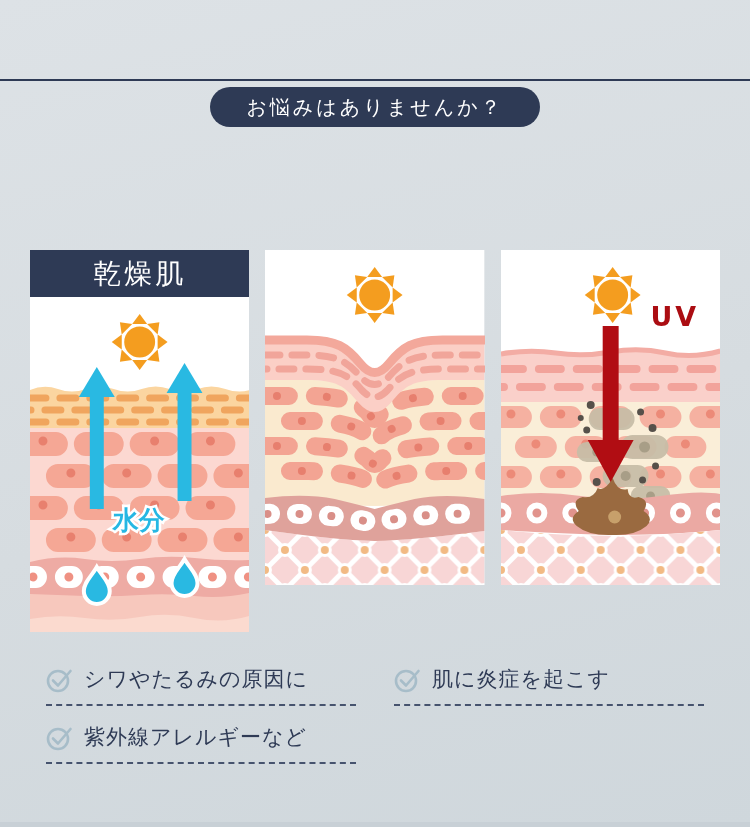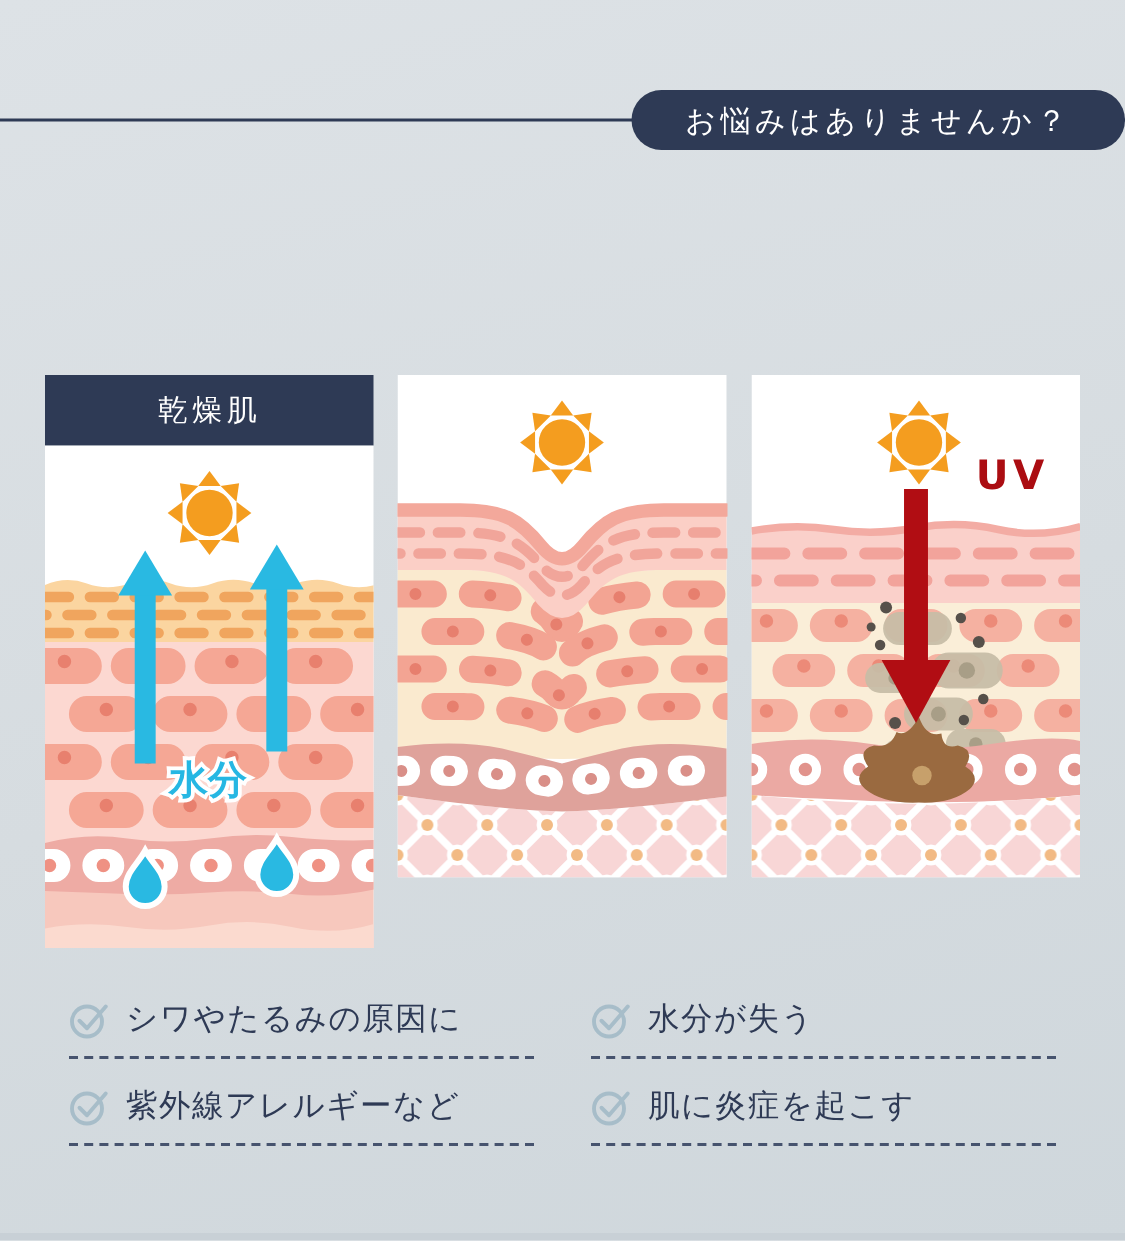--- a/index.html
+++ b/index.html
@@ -7,33 +7,33 @@
     width:750px;height:827px;overflow:hidden;
     font-family:"DejaVu Sans","Liberation Sans",sans-serif;
   }
   .page{
     position:relative;width:750px;height:827px;
     background:linear-gradient(165deg,#dde2e6 0%,#d6dce0 55%,#cfd7dc 100%);
   }
   
   .heading{position:absolute;top:60px;left:0;right:0;height:40px;}
   .heading-line{position:absolute;top:19px;left:0;right:0;border-top:2px solid #2e3a55;}
-  .heading-pill-wrap{position:relative;display:flex;justify-content:flex-end;}
+  .heading-pill-wrap{position:relative;display:flex;justify-content:center;margin-top:27px;}
   .heading-pill{
     position:relative;display:inline-flex;align-items:center;justify-content:center;
     height:40px;padding:0 36px;background:#2e3a55;border-radius:21px;
     color:#ffffff;font-size:20px;letter-spacing:3px;font-weight:500;
   }
   
   .panels{position:absolute;top:250px;left:30px;right:30px;display:flex;gap:16px;}
   .panel{flex:1;display:flex;flex-direction:column;}
   .panel-header{
     height:47px;background:#2e3a55;color:#ffffff;
     display:flex;align-items:center;justify-content:center;
-    font-size:20px;letter-spacing:3px;font-weight:500;
+    font-size:28px;letter-spacing:3px;font-weight:500;
   }
   .panel-art{display:block;width:100%;height:335px;}
   svg text{font-family:inherit;}
   
   .checklist{
     position:absolute;top:665px;left:46px;right:46px;
     display:grid;grid-template-columns:1fr 1fr;column-gap:38px;row-gap:17px;
   }
   .check-item{
     display:flex;align-items:center;gap:11px;
@@ -261,32 +261,25 @@
         <circle cx="12" cy="15" r="10" fill="none" stroke="#a7bdc9" stroke-width="2.6"></circle>
         <path d="M7,14.5 L12,19.5 L24.5,5" fill="none" stroke="#a7bdc9" stroke-width="2.6" stroke-linecap="round" stroke-linejoin="round"></path>
       </svg>
       <span>シワやたるみの原因に</span>
     </div>
     <div class="check-item">
       <svg width="27" height="27" viewBox="0 0 27 27">
         <circle cx="12" cy="15" r="10" fill="none" stroke="#a7bdc9" stroke-width="2.6"></circle>
         <path d="M7,14.5 L12,19.5 L24.5,5" fill="none" stroke="#a7bdc9" stroke-width="2.6" stroke-linecap="round" stroke-linejoin="round"></path>
       </svg>
-      <span>水分が失う</span>
+      <span>肌に炎症を起こす</span>
     </div>
     <div class="check-item">
       <svg width="27" height="27" viewBox="0 0 27 27">
         <circle cx="12" cy="15" r="10" fill="none" stroke="#a7bdc9" stroke-width="2.6"></circle>
         <path d="M7,14.5 L12,19.5 L24.5,5" fill="none" stroke="#a7bdc9" stroke-width="2.6" stroke-linecap="round" stroke-linejoin="round"></path>
       </svg>
       <span>紫外線アレルギーなど</span>
     </div>
-    <div class="check-item">
-      <svg width="27" height="27" viewBox="0 0 27 27">
-        <circle cx="12" cy="15" r="10" fill="none" stroke="#a7bdc9" stroke-width="2.6"></circle>
-        <path d="M7,14.5 L12,19.5 L24.5,5" fill="none" stroke="#a7bdc9" stroke-width="2.6" stroke-linecap="round" stroke-linejoin="round"></path>
-      </svg>
-      <span>肌に炎症を起こす</span>
-    </div>
   </div>
 
   <div class="bottom-strip"></div>
 </div>
 
 </body></html>

